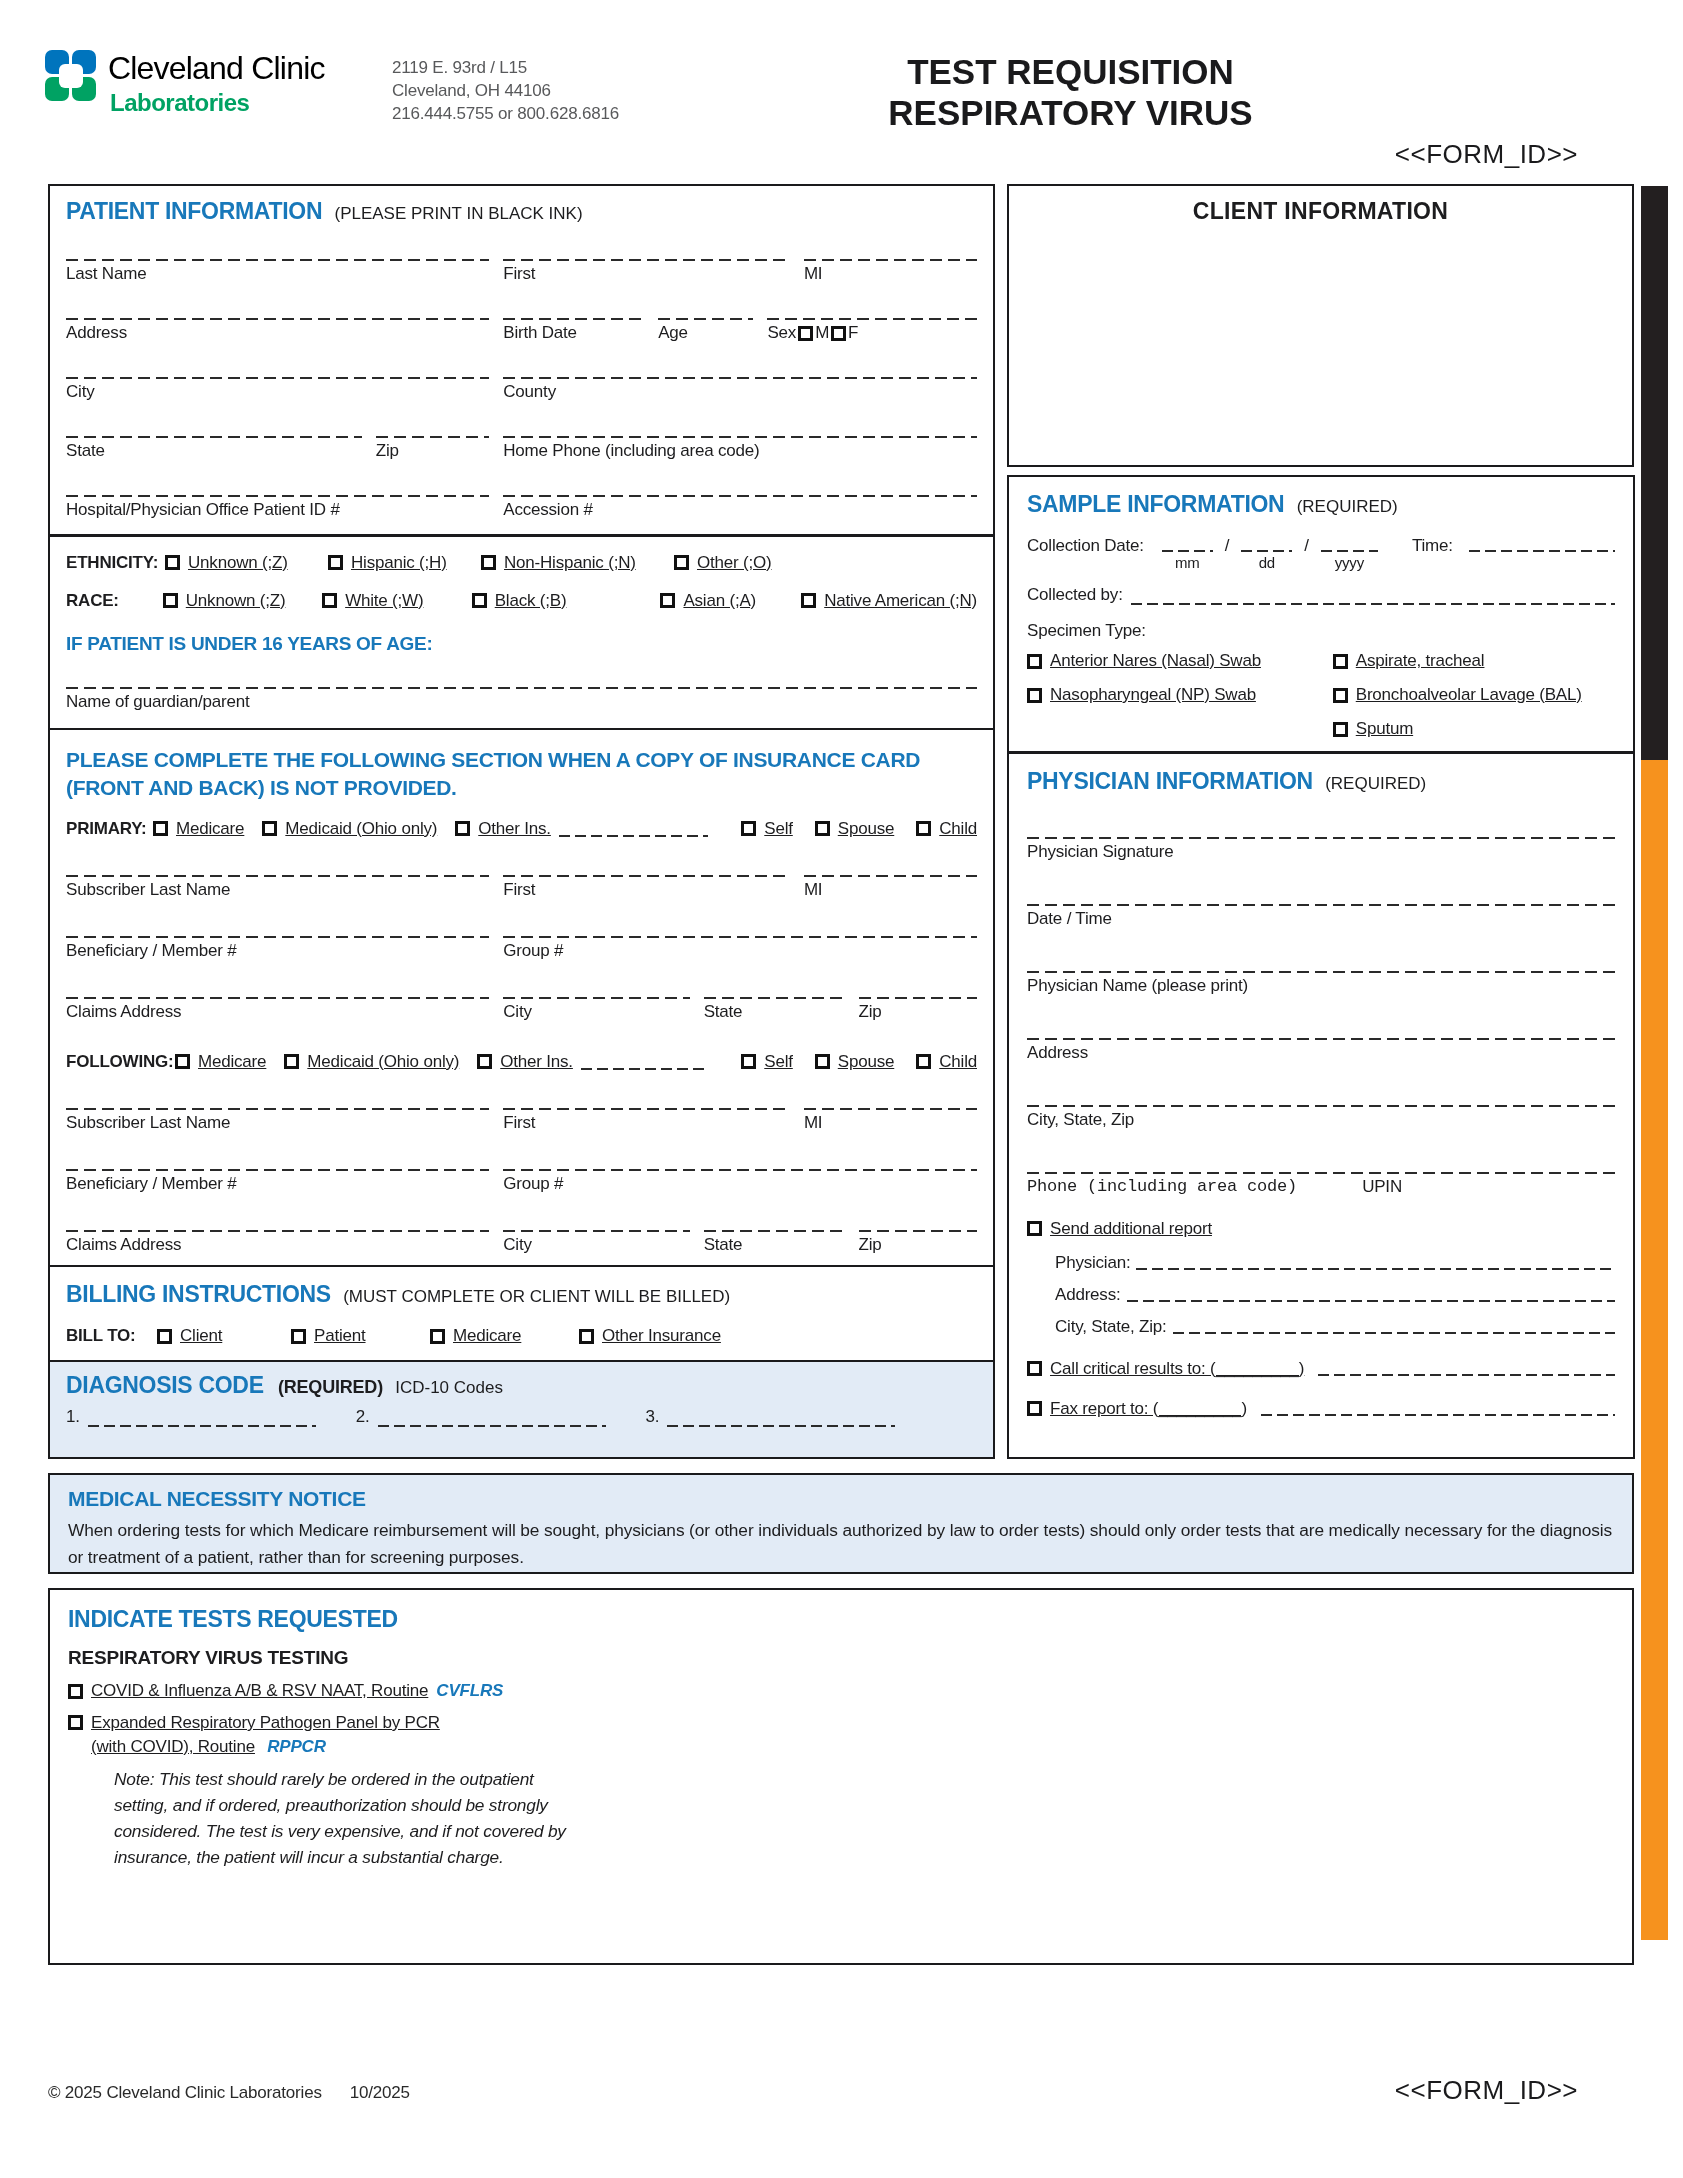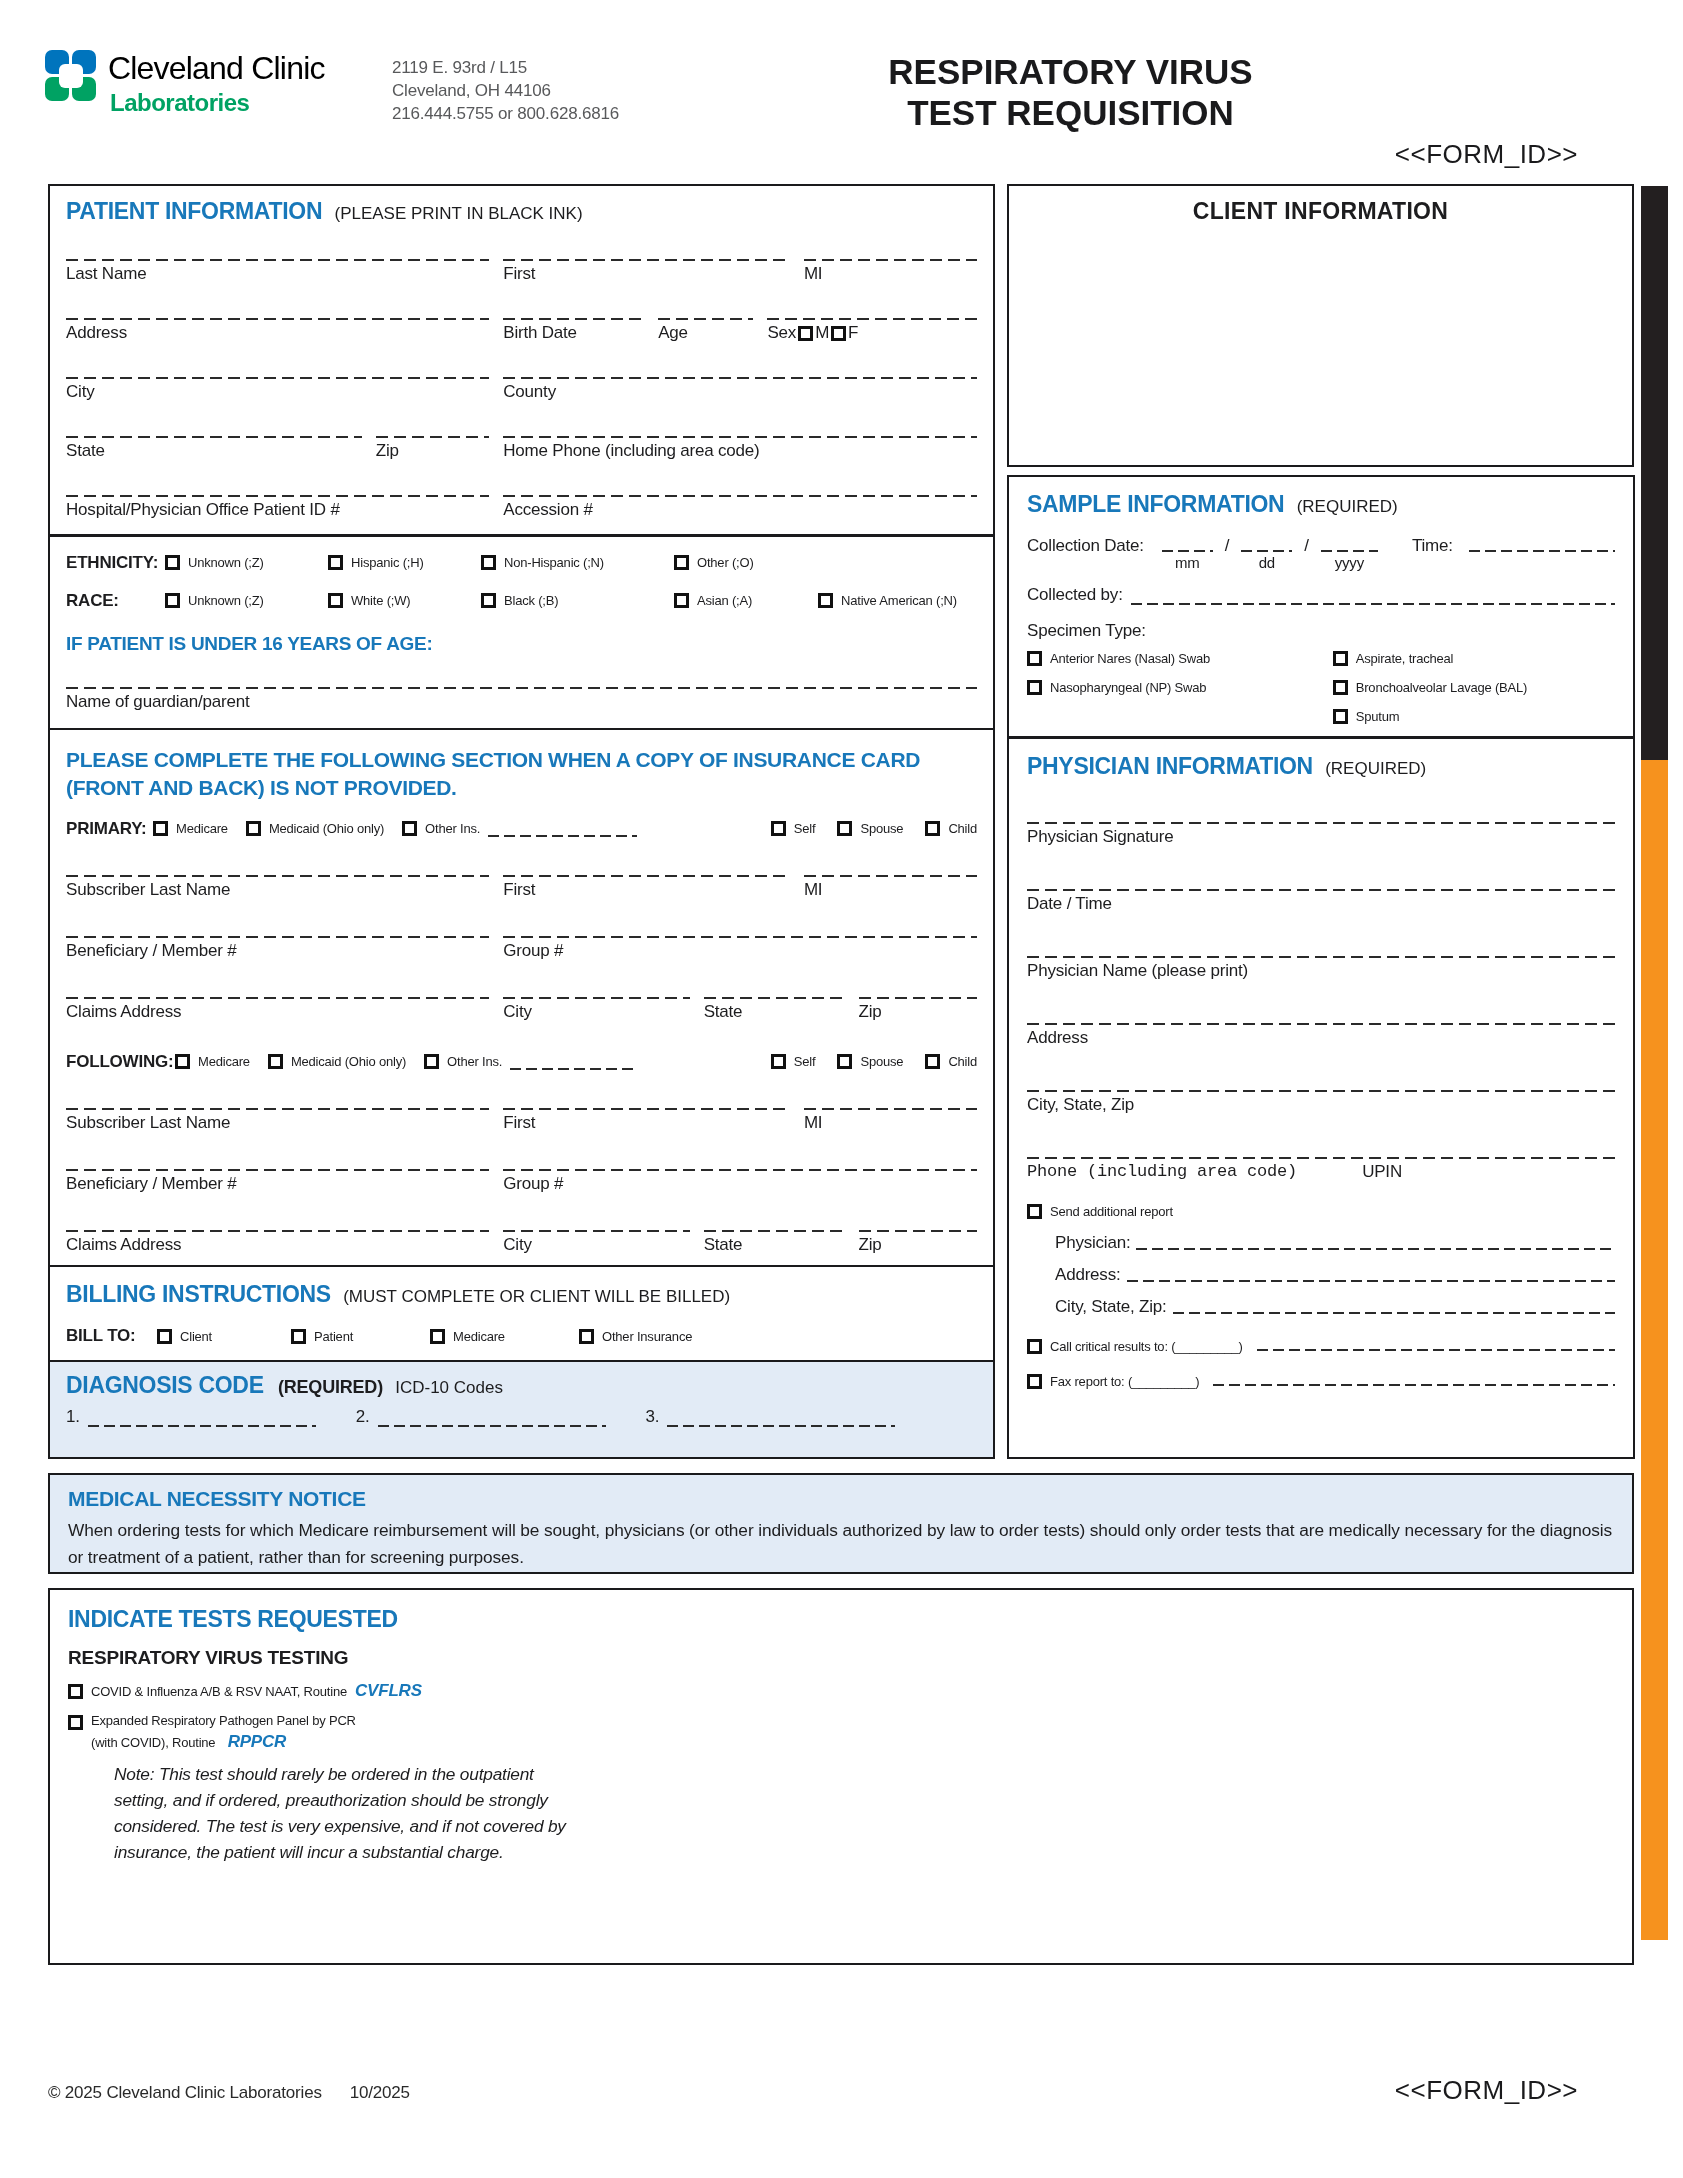--- a/index.html
+++ b/index.html
@@ -52,21 +52,21 @@
   .cell { display:flex; flex-direction:column; padding-right:14px; }
   .fl { height:2px; background:repeating-linear-gradient(90deg,#2a2a2a 0 12px,transparent 12px 18px); }
   .lbl { font-size:17px; padding-top:3px; white-space:nowrap; }
   .lbl-inline { font-size:17px; white-space:nowrap; }
   .blank { display:inline-block; height:16px; background:repeating-linear-gradient(90deg,#2a2a2a 0 11px,transparent 11px 16px) bottom / 100% 2px no-repeat; }
   .fill-line { flex:1; height:2px; background:repeating-linear-gradient(90deg,#2a2a2a 0 11px,transparent 11px 16px); margin-bottom:3px; }
 
   
   .cb { width:15px; height:15px; border:3.5px solid #111; display:inline-block; flex:none; background:#fff; }
   .opt { display:flex; align-items:center; gap:8px; }
-  .olbl { font-size:13px; white-space:nowrap; }
+  .olbl { font-size:17px; white-space:nowrap;text-decoration:underline; }
   .catlbl { font-weight:800; font-size:17px; white-space:nowrap; }
 
   .optrow { display:flex; align-items:center; }
 
   
   .sec-diagnosis { background:var(--panel-blue); border-top:2.5px solid #1a1a1c; padding:10px 16px; flex:1; }
   .diag-slots { display:flex; margin-top:8px; align-items:flex-end; }
 
   
   .code { color:var(--heading-blue); font-style:italic; font-weight:bold; }
@@ -95,22 +95,22 @@
   </div>
 </div>
 
 <div class="addr">
   <div>2119 E. 93rd / L15</div>
   <div>Cleveland, OH 44106</div>
   <div>216.444.5755 or 800.628.6816</div>
 </div>
 
 <div class="doc-title">
+  <div>TEST REQUISITION</div>
   <div>RESPIRATORY VIRUS</div>
-  <div>TEST REQUISITION</div>
 </div>
 
 <div class="formid-top">&lt;&lt;FORM_ID&gt;&gt;</div>
 
 <div class="bar-black"></div>
 <div class="bar-orange"></div>
 
 <div class="box box-left">
 
   <div class="sec" style="padding-bottom:14px;">

